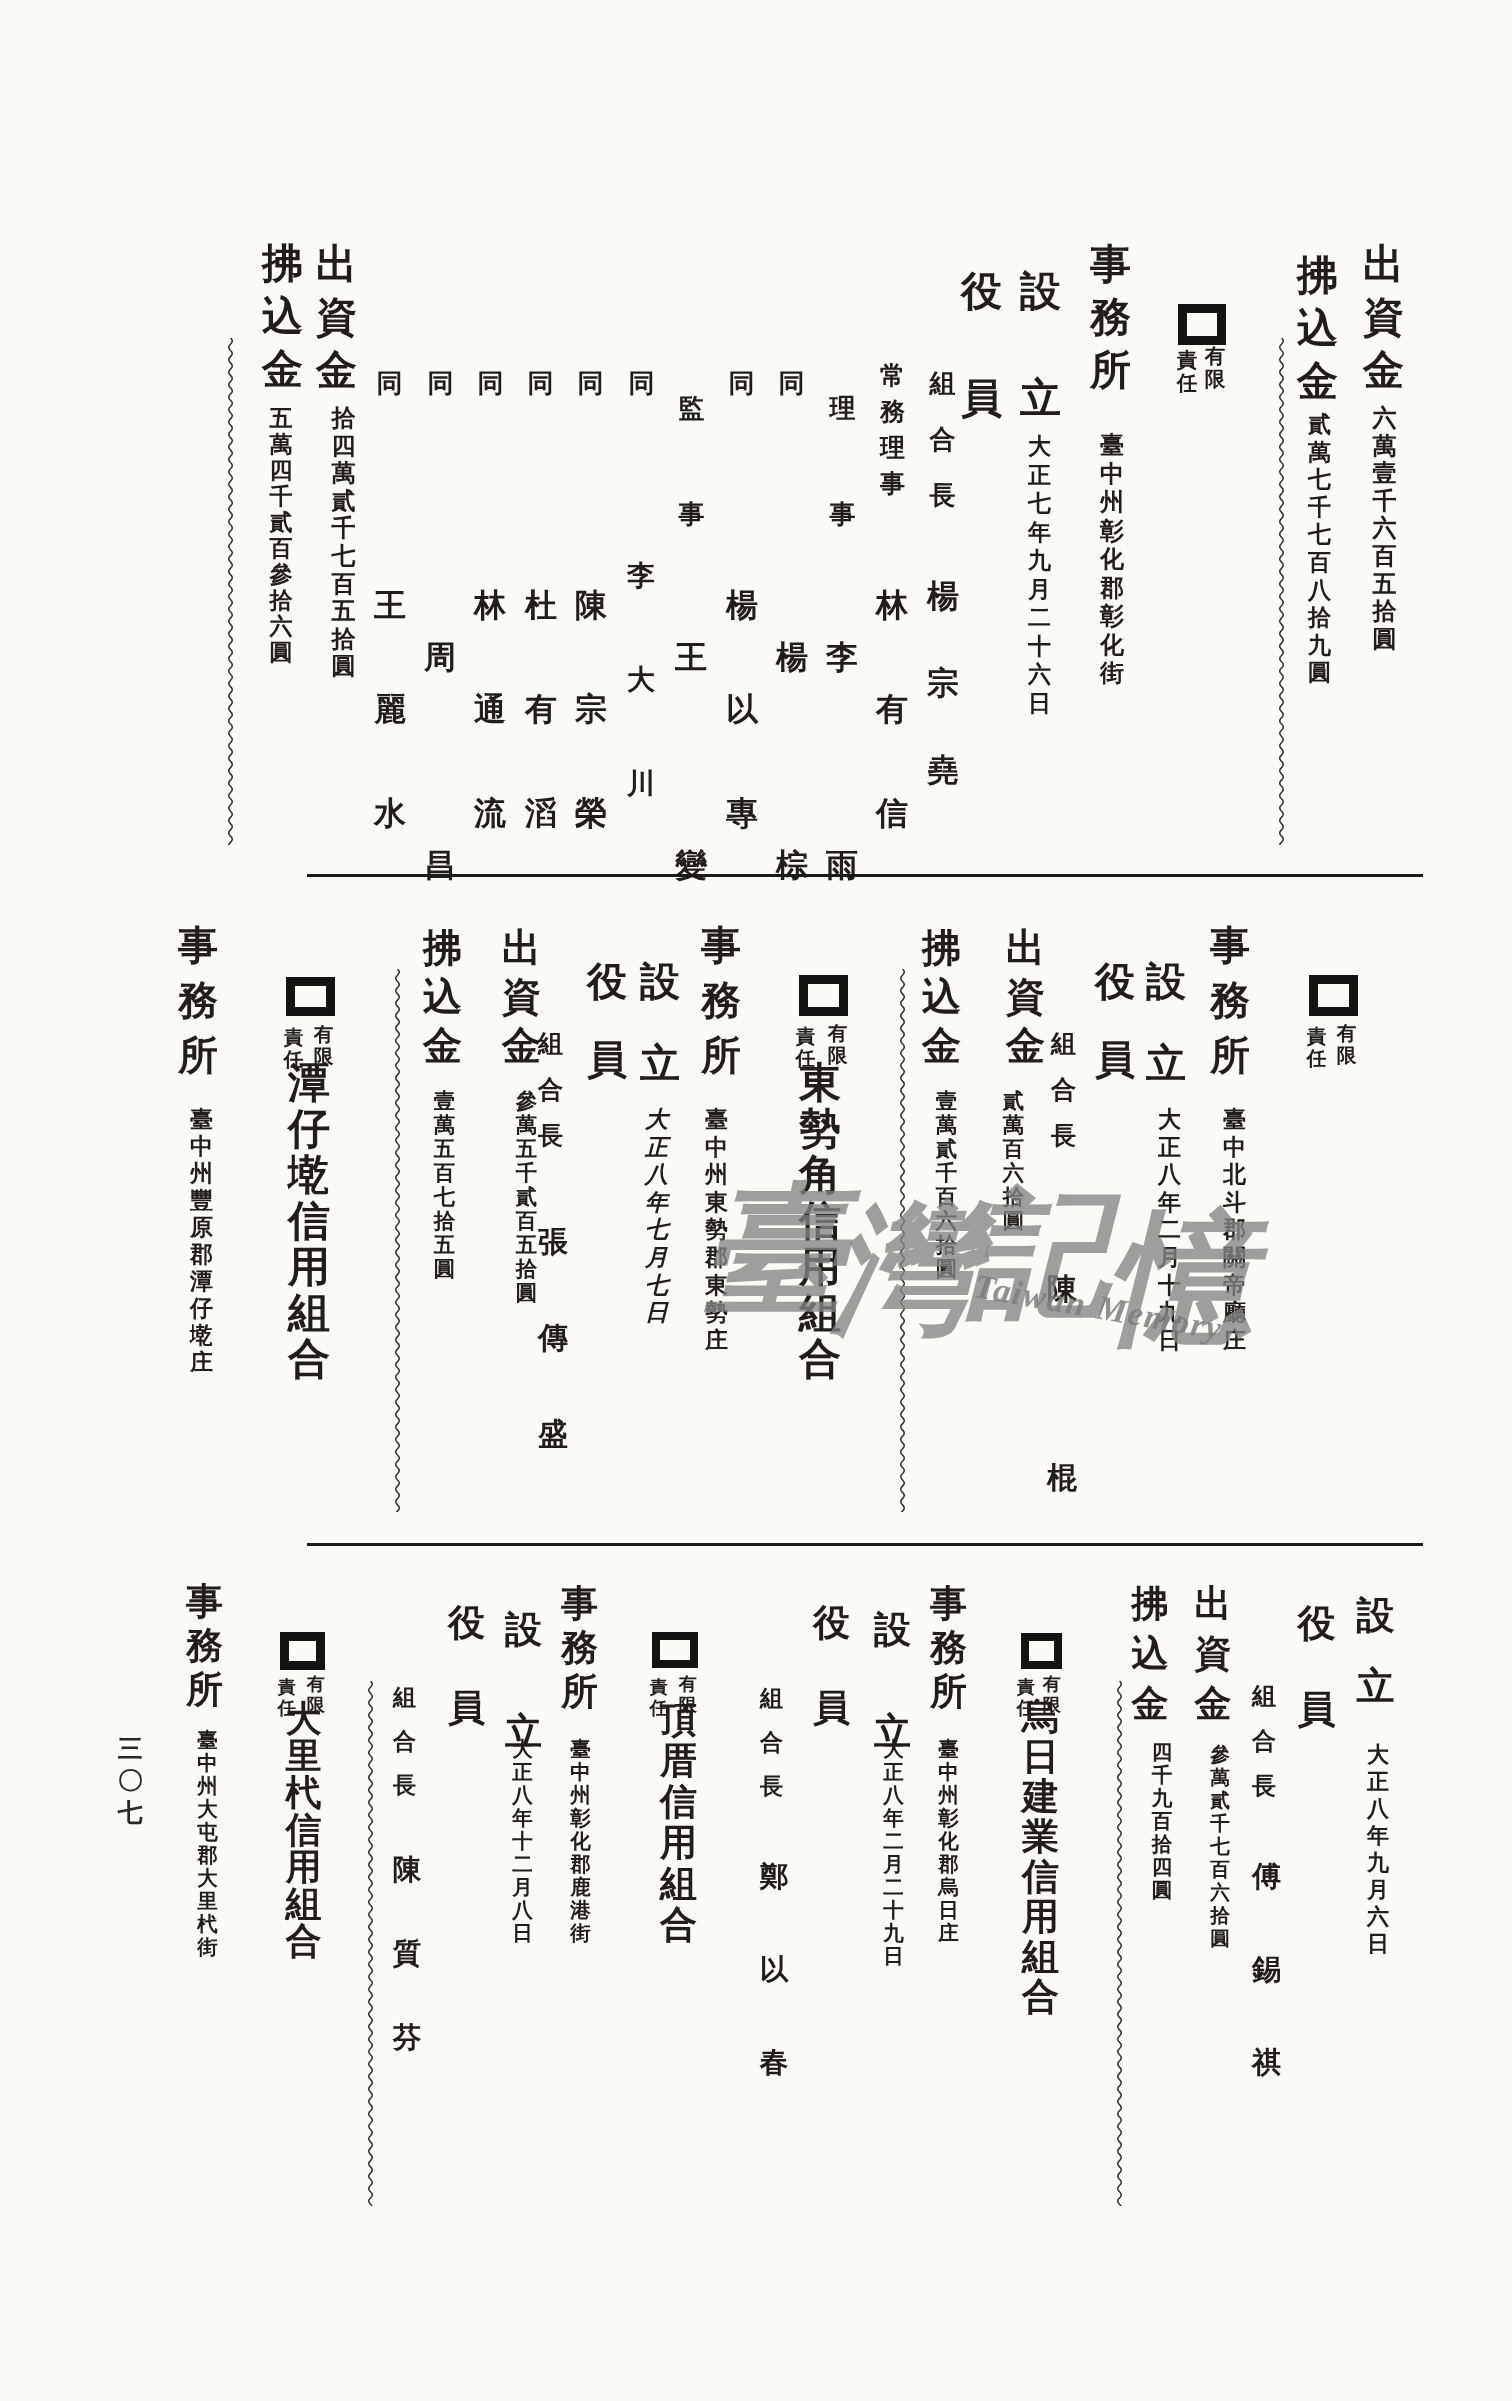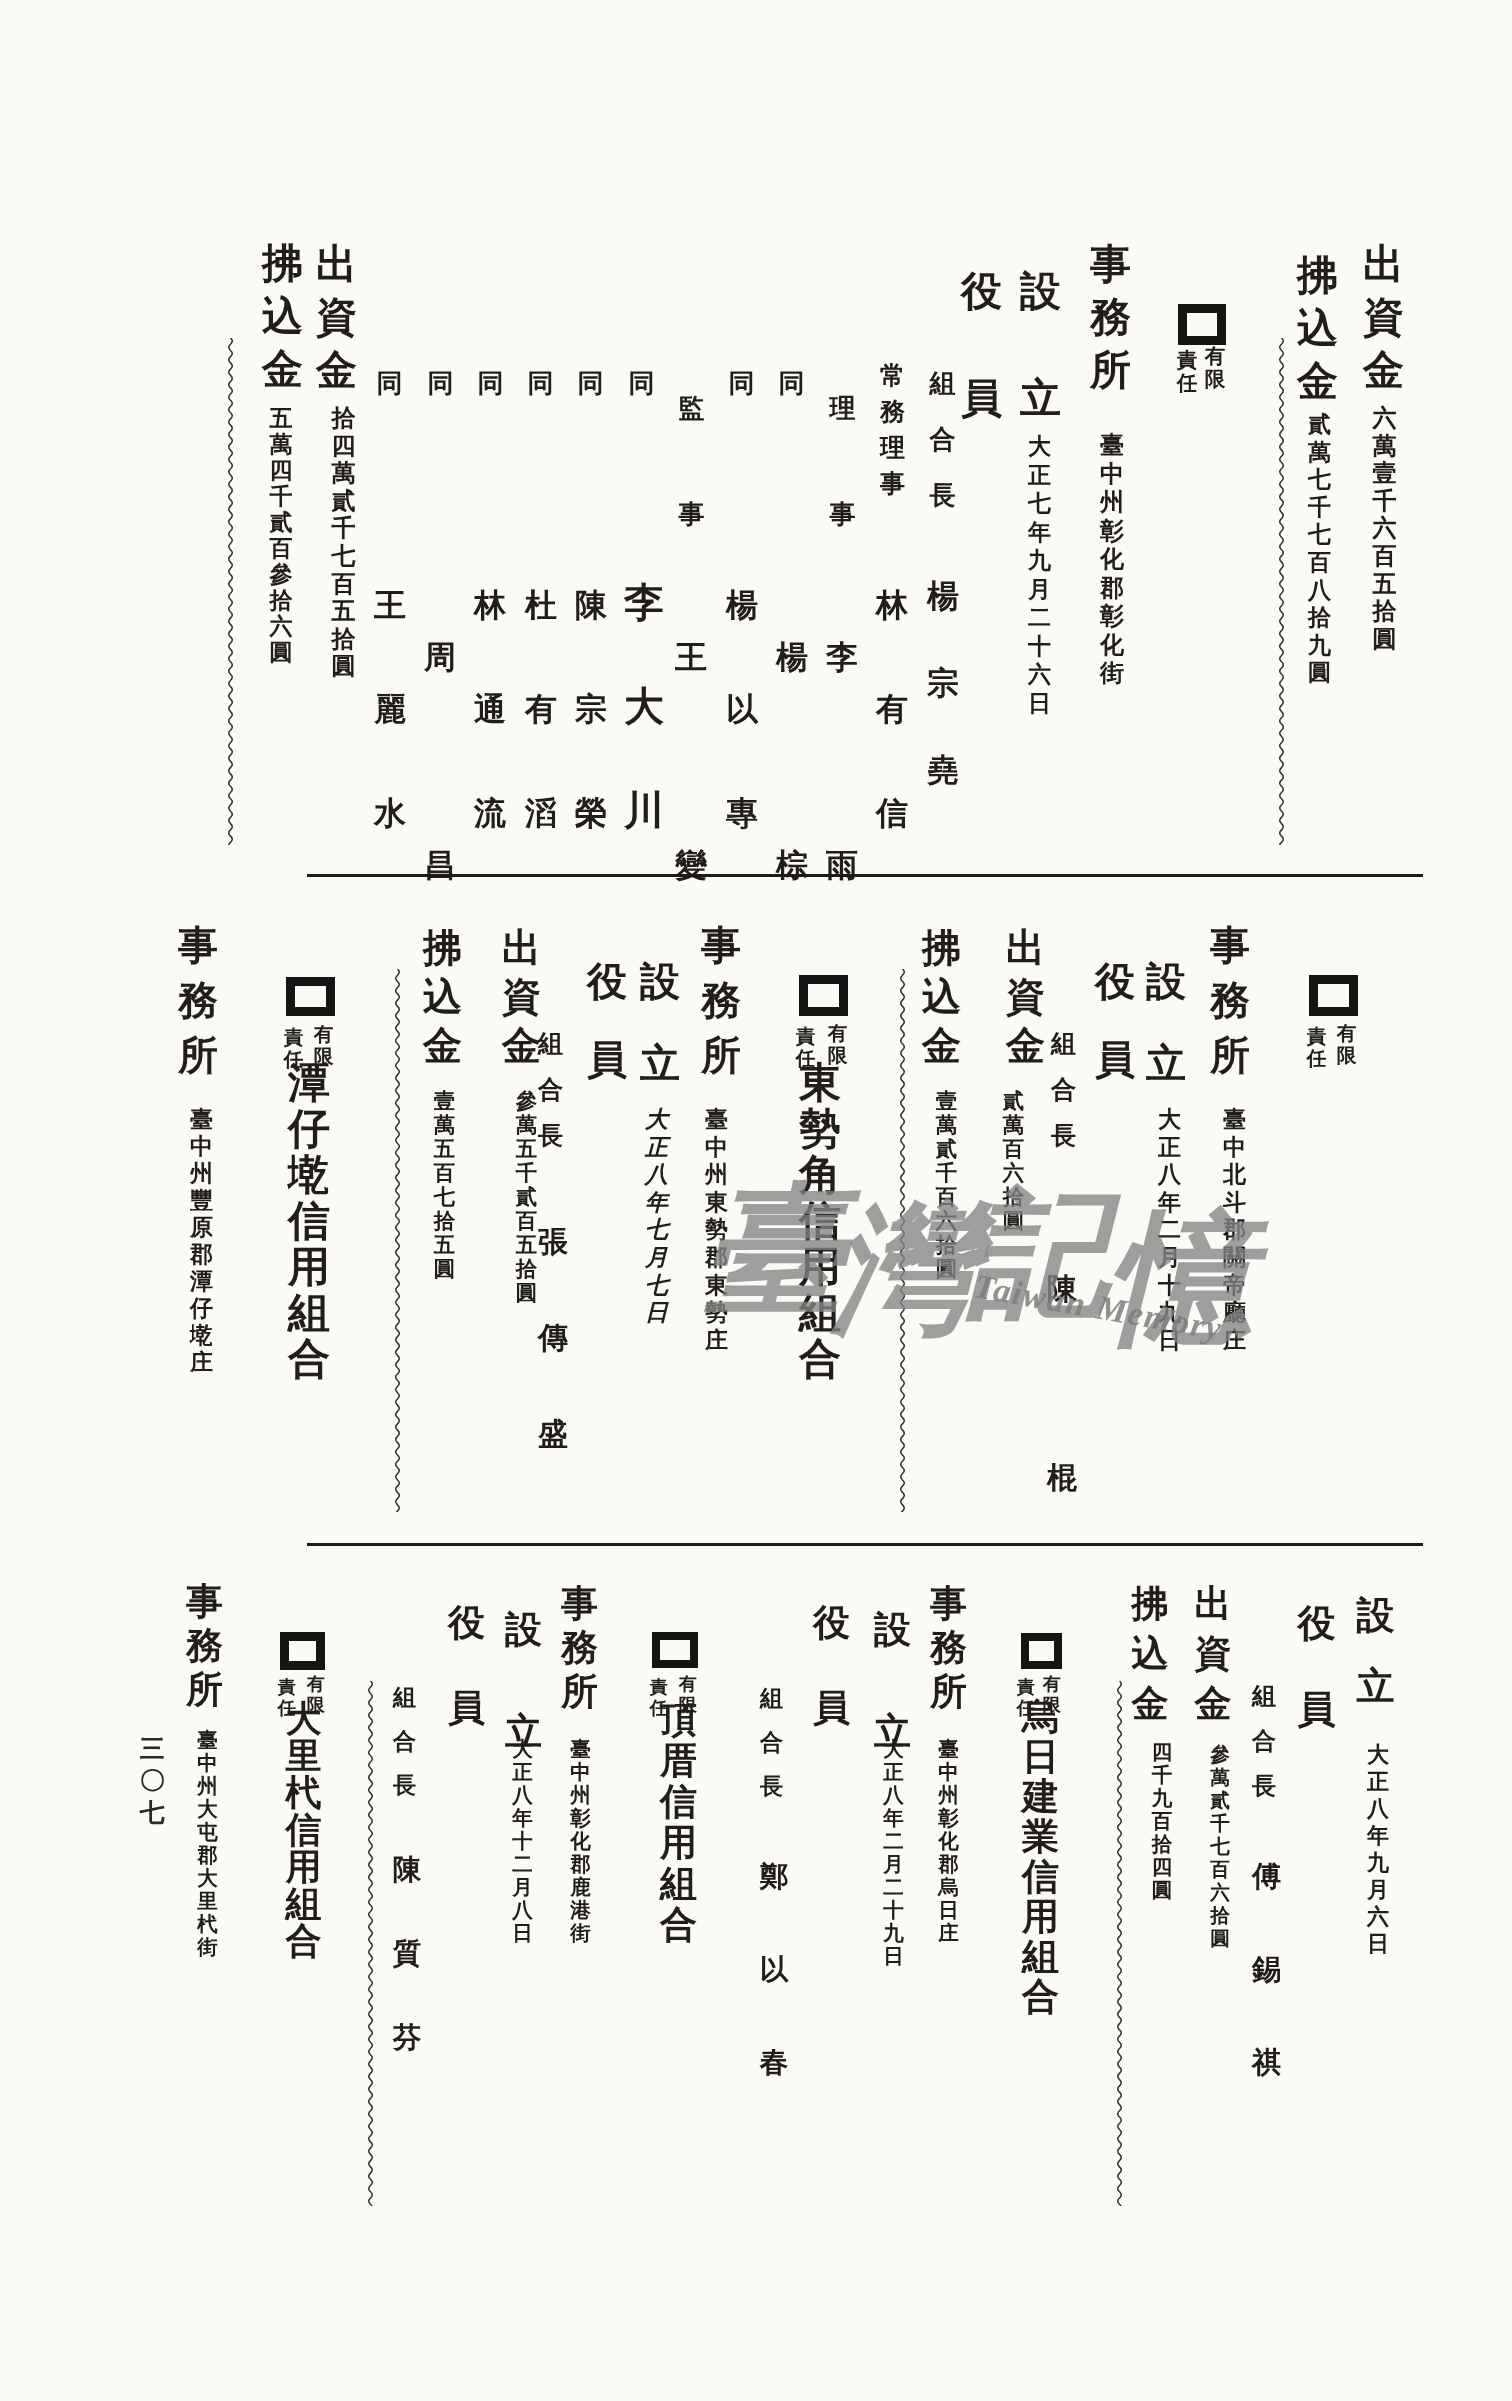--- a/index.html
+++ b/index.html
@@ -46,21 +46,21 @@
   <div class="vt" style="left:875px;top:553px;width:34px;font-size:32px;line-height:104px;">林有信</div>
   <div class="vt" style="left:829px;top:356px;width:27px;font-size:26px;line-height:106px;">理事</div>
   <div class="vt" style="left:825px;top:553px;width:34px;font-size:32px;line-height:208px;">李雨</div>
   <div class="vt" style="left:778px;top:356px;width:27px;font-size:26px;line-height:56px;">同</div>
   <div class="vt" style="left:775px;top:553px;width:34px;font-size:32px;line-height:208px;">楊棕</div>
   <div class="vt" style="left:728px;top:356px;width:27px;font-size:26px;line-height:56px;">同</div>
   <div class="vt" style="left:725px;top:553px;width:34px;font-size:32px;line-height:104px;">楊以專</div>
   <div class="vt" style="left:678px;top:356px;width:27px;font-size:26px;line-height:106px;">監事</div>
   <div class="vt" style="left:674px;top:553px;width:34px;font-size:32px;line-height:208px;">王變</div>
   <div class="vt" style="left:628px;top:356px;width:27px;font-size:26px;line-height:56px;">同</div>
-  <div class="vt" style="left:624px;top:551px;width:34px;font-size:40px;line-height:104px;">李大川</div>
+  <div class="vt" style="left:624px;top:524px;width:34px;font-size:28px;line-height:104px;">李大川</div>
   <div class="vt" style="left:577px;top:356px;width:27px;font-size:26px;line-height:56px;">同</div>
   <div class="vt" style="left:574px;top:553px;width:34px;font-size:32px;line-height:104px;">陳宗榮</div>
   <div class="vt" style="left:527px;top:356px;width:27px;font-size:26px;line-height:56px;">同</div>
   <div class="vt" style="left:524px;top:553px;width:34px;font-size:32px;line-height:104px;">杜有滔</div>
   <div class="vt" style="left:477px;top:356px;width:27px;font-size:26px;line-height:56px;">同</div>
   <div class="vt" style="left:473px;top:553px;width:34px;font-size:32px;line-height:104px;">林通流</div>
   <div class="vt" style="left:427px;top:356px;width:27px;font-size:26px;line-height:56px;">同</div>
   <div class="vt" style="left:423px;top:553px;width:34px;font-size:32px;line-height:208px;">周昌</div>
   <div class="vt" style="left:376px;top:356px;width:27px;font-size:26px;line-height:56px;">同</div>
   <div class="vt" style="left:373px;top:553px;width:34px;font-size:32px;line-height:104px;">王麗水</div>
@@ -161,21 +161,21 @@
       <path fill="none" stroke="#2e2c29" stroke-width="1.7" d="M5 0 q4 3.5 0 7 t0 7 q4 3.5 0 7 t0 7 q4 3.5 0 7 t0 7 q4 3.5 0 7 t0 7 q4 3.5 0 7 t0 7 q4 3.5 0 7 t0 7 q4 3.5 0 7 t0 7 q4 3.5 0 7 t0 7 q4 3.5 0 7 t0 7 q4 3.5 0 7 t0 7 q4 3.5 0 7 t0 7 q4 3.5 0 7 t0 7 q4 3.5 0 7 t0 7 q4 3.5 0 7 t0 7 q4 3.5 0 7 t0 7 q4 3.5 0 7 t0 7 q4 3.5 0 7 t0 7 q4 3.5 0 7 t0 7 q4 3.5 0 7 t0 7 q4 3.5 0 7 t0 7 q4 3.5 0 7 t0 7 q4 3.5 0 7 t0 7 q4 3.5 0 7 t0 7 q4 3.5 0 7 t0 7 q4 3.5 0 7 t0 7 q4 3.5 0 7 t0 7 q4 3.5 0 7 t0 7 q4 3.5 0 7 t0 7 q4 3.5 0 7 t0 7 q4 3.5 0 7 t0 7 q4 3.5 0 7 t0 7 q4 3.5 0 7 t0 7 q4 3.5 0 7 t0 7 q4 3.5 0 7 t0 7 q4 3.5 0 7 t0 7 q4 3.5 0 7 t0 7 q4 3.5 0 7 t0 7 q4 3.5 0 7 t0 7 q4 3.5 0 7 t0 7 q4 3.5 0 7 t0 7 q4 3.5 0 7 t0 7 q4 3.5 0 7 t0 7 q4 3.5 0 7 t0 7"></path>
     </svg>
 
   <div class="titlebox" style="left:280px;top:1632px;width:27px;height:19.6px;border-width:9px;"></div>
   <div class="vt" style="left:306px;top:1674px;width:19.6px;font-size:18px;line-height:20.5px;">有限</div>
   <div class="vt" style="left:277px;top:1677px;width:19.6px;font-size:18px;line-height:20.5px;">責任</div>
   <div class="vt" style="left:283px;top:1701px;width:41px;font-size:36px;line-height:37px;font-family:Liberation Serif, serif;">大里杙信用組合</div>
   <div class="vt" style="left:185px;top:1580px;width:39px;font-size:37px;line-height:44px;">事務所</div>
   <div class="vt" style="left:196px;top:1729px;width:23px;font-size:20.5px;line-height:23px;">臺中州大屯郡大里杙街</div>
 
-  <div class="pgnum" style="left:138px;top:1733px;width:28.5px;font-size:25px;line-height:32px;word-break:break-all;">三〇七</div>
+  <div class="pgnum" style="left:116px;top:1733px;width:28.5px;font-size:25px;line-height:32px;word-break:break-all;">三〇七</div>
 
   <div class="wm-char" style="left:703px;top:1156px;font-size:141px;">臺</div>
   <div class="wm-char" style="left:832px;top:1176px;font-size:142px;">灣</div>
   <div class="wm-char" style="left:969px;top:1161px;font-size:139px;">記</div>
   <div class="wm-char" style="left:1107px;top:1183px;font-size:144px;">憶</div>
   <div class="wm-latin" style="left:978px;top:1267px;font-size:34px;">Taiwan Memory</div>
 
 
 </div>
 

